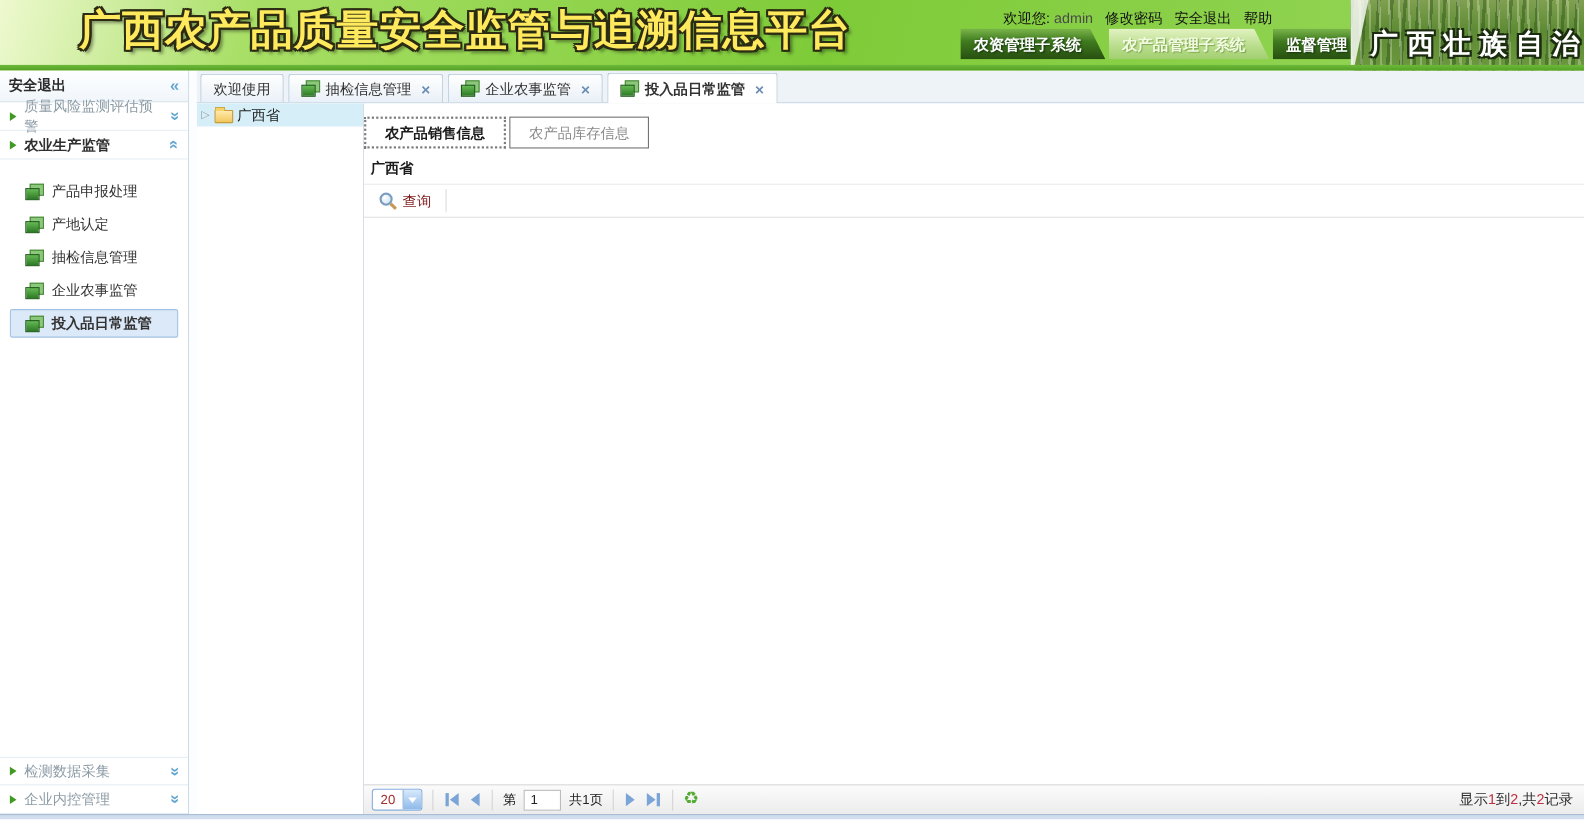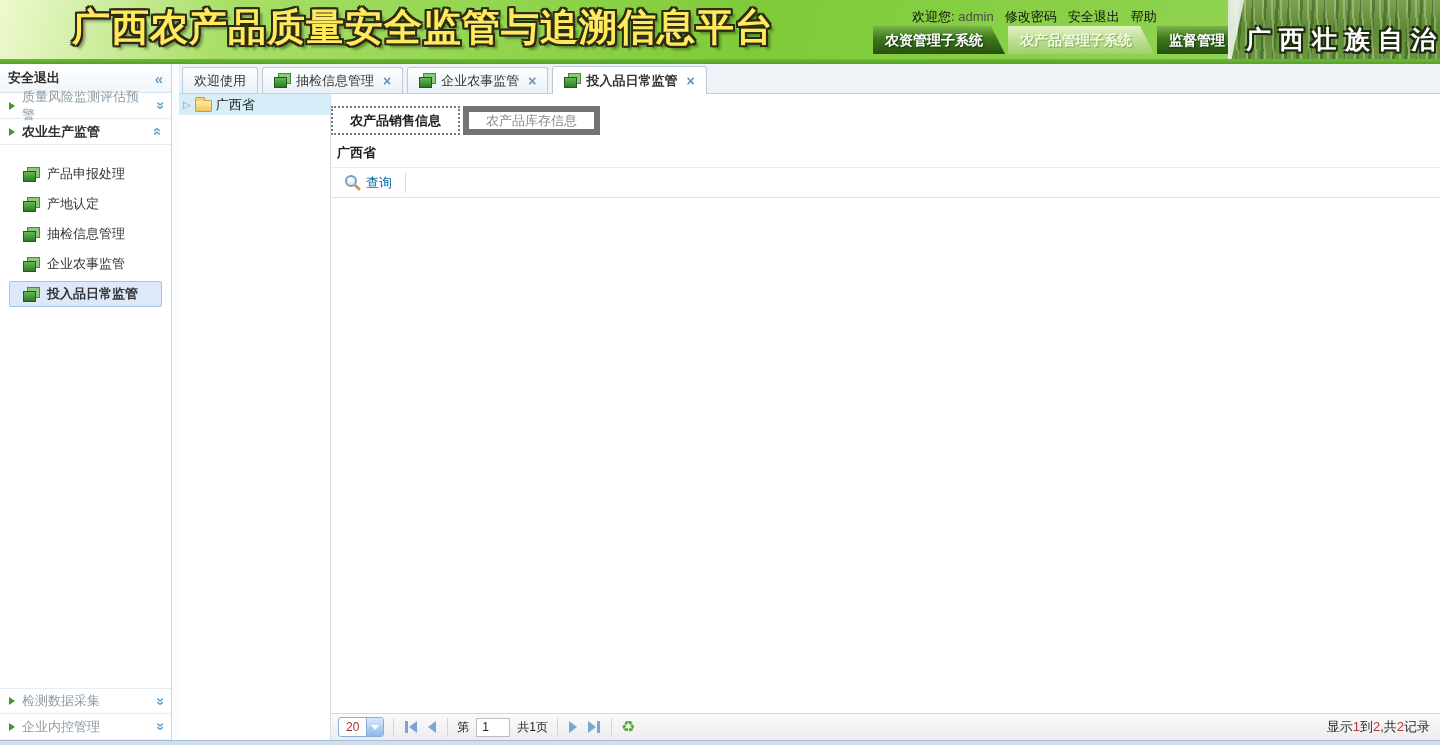--- a/index.html
+++ b/index.html
@@ -89,28 +89,28 @@
     padding-left:4px; cursor:pointer; color:#1d1d1d; }
   .tree-caret { color:#9a9a9a; font-size:10px; }
   .folder-icon { width:17px; height:12px; background:linear-gradient(#ffeaa9,#f2c75e);
     border:1px solid #c79a3a; border-radius:1px; position:relative; margin-top:2px; flex:0 0 17px; }
   .folder-icon::before { content:""; position:absolute; top:-4px; left:-1px; width:8px; height:3px;
     background:#f6d268; border:1px solid #c79a3a; border-bottom:none; border-radius:2px 2px 0 0; }
 
   .content { flex:1; display:flex; flex-direction:column; background:#fff; min-width:0; }
   .subtabs { display:flex; gap:3px; padding-top:12px;align-items:center; }
   .subtab { height:29px; display:flex; align-items:center; padding:0 17px; background:#fff;
-    border:6px solid #737373; color:#8a8a8a; cursor:pointer; }
+    border:1px solid #737373; color:#8a8a8a; cursor:pointer; }
   .subtab.active { border:2px dotted #7c7c7c; color:#1c1c1c; font-weight:bold; }
   .region-title { padding:9px 6px 5px 6px; font-weight:bold; color:#1c1c1c;
     border-bottom:1px solid #ececec; }
   .toolbar { height:30px; display:flex; align-items:center; padding-left:5px;
     border-bottom:1px solid #e2e2e2; }
   .query-btn { display:flex; align-items:center; gap:6px; padding:3px 9px; border-radius:3px;
-    cursor:pointer; color:#0369a1; }
+    cursor:pointer; color:#7f1d1d; }
   .toolbar-sep { width:1px; height:21px; background:#dcdcdc; margin-left:4px; }
   .mag-icon { width:15px; height:15px; position:relative; display:inline-block; }
   .mag-icon::before { content:""; position:absolute; left:0; top:0; width:8px; height:8px;
     border:2px solid #7a9ec2; border-radius:50%;
     background:radial-gradient(circle at 30% 30%, #ffffff, #cfe0f0); }
   .mag-icon::after { content:""; position:absolute; width:7px; height:3px; background:#c89858;
     transform:rotate(45deg); right:-1px; bottom:1px; border-radius:1px; }
 
   table.grid { border-collapse:collapse; table-layout:fixed; width:596px; }
   table.grid th { width:141px; font-weight:normal; text-align:left; color:#1b1b1b;

